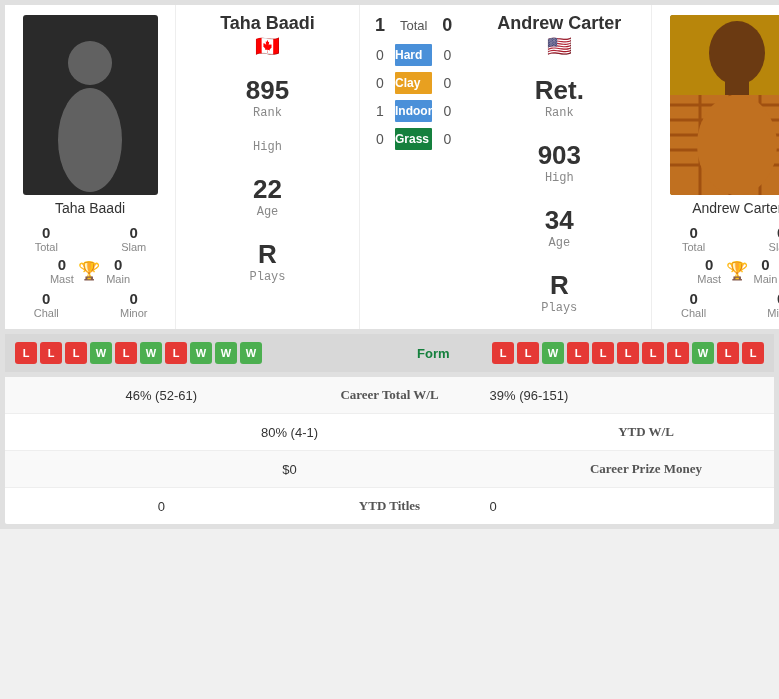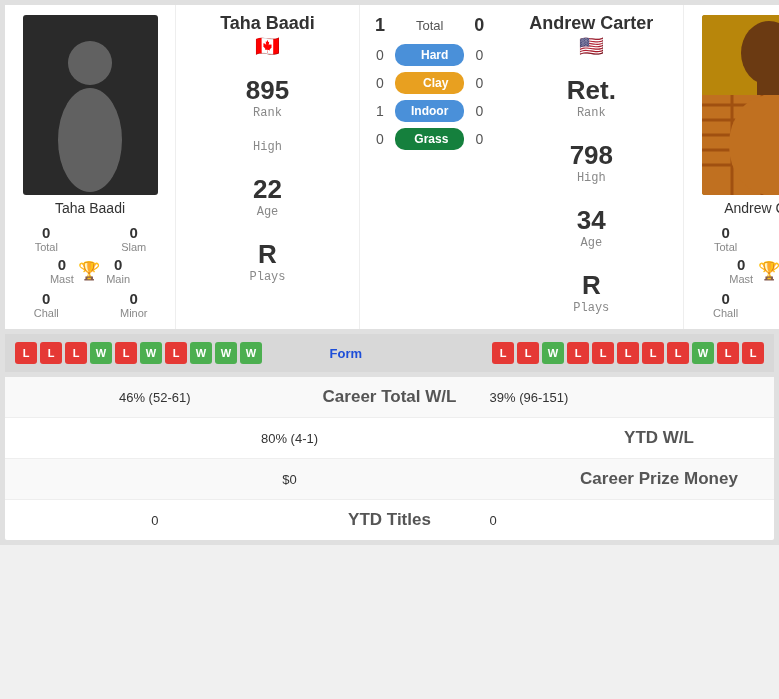--- a/index.html
+++ b/index.html
@@ -25,26 +25,26 @@
 
     .surface-score {
       width: 30px;
       text-align: center;
       font-size: 14px;
       color: #555;
     }
 
     .surface-badge {
       flex: 1;
-      text-align: right;
+      text-align: left;
       color: #fff;
       font-size: 12px;
       font-weight: bold;
-      padding: 4px 16px;
-      border-radius: 10px;
+      padding: 4px 0;
+      border-radius: 1px;
     }
 
     .surface-hard { background: #4a90d9; }
     .surface-clay { background: #e8a020; }
     .surface-indoor { background: #4a90d9; }
     .surface-grass { background: #15803d; }
 
     
     .center-stat-block {
       text-align: center;
@@ -237,24 +237,24 @@
     }
 
     .form-left {
       flex: 1;
       display: flex;
       gap: 3px;
     }
 
     .form-center {
       width: 120px;
-      text-align: left;
+      text-align: right;
       font-size: 13px;
       font-weight: bold;
-      color: #1d4ed8;
+      color: #15803d;
     }
 
     .form-right {
       flex: 1;
       display: flex;
       gap: 3px;
       justify-content: flex-end;
     }
 
     .form-badge {
@@ -268,41 +268,42 @@
       font-size: 11px;
       font-weight: bold;
     }
 
     .form-w { background: #4caf50; }
     .form-l { background: #e53935; }
 
     .stats-row {
       display: flex;
       align-items: center;
-      padding: 10px 15px;
+      padding: 10px 28px;
       border-bottom: 1px solid #eee;
     }
 
     .stats-row:last-child {
       border-bottom: none;
     }
 
     .stats-row-left {
       flex: 1;
       text-align: center;
       font-size: 13px;
       color: #333;
     }
 
     .stats-row-center {
       width: 200px;
       text-align: center;
-      font-size: 17px;
+      font-size: 13px;
       font-weight: bold;
       color: #555;
+      font-family: Liberation Serif, serif;
     }
 
     .stats-row-right {
       flex: 1;
       font-size: 13px;
       color: #333;
     }
 
     
     .stats-row:nth-child(odd) {
@@ -451,21 +452,21 @@
       <div class="player-name-header">
         <span class="p-name-big">Andrew Carter</span>
         <span class="flag">🇺🇸</span>
       </div>
 
       <div class="center-stat-block">
         <span class="center-stat-value">Ret.</span>
         <span class="center-stat-label">Rank</span>
       </div>
       <div class="center-stat-block">
-        <span class="center-stat-value">798</span>
+        <span class="center-stat-value">903</span>
         <span class="center-stat-label">High</span>
       </div>
       <div class="center-stat-block">
         <span class="center-stat-value">34</span>
         <span class="center-stat-label">Age</span>
       </div>
       <div class="center-stat-block">
         <span class="center-stat-value">R</span>
         <span class="center-stat-label">Plays</span>
       </div>

